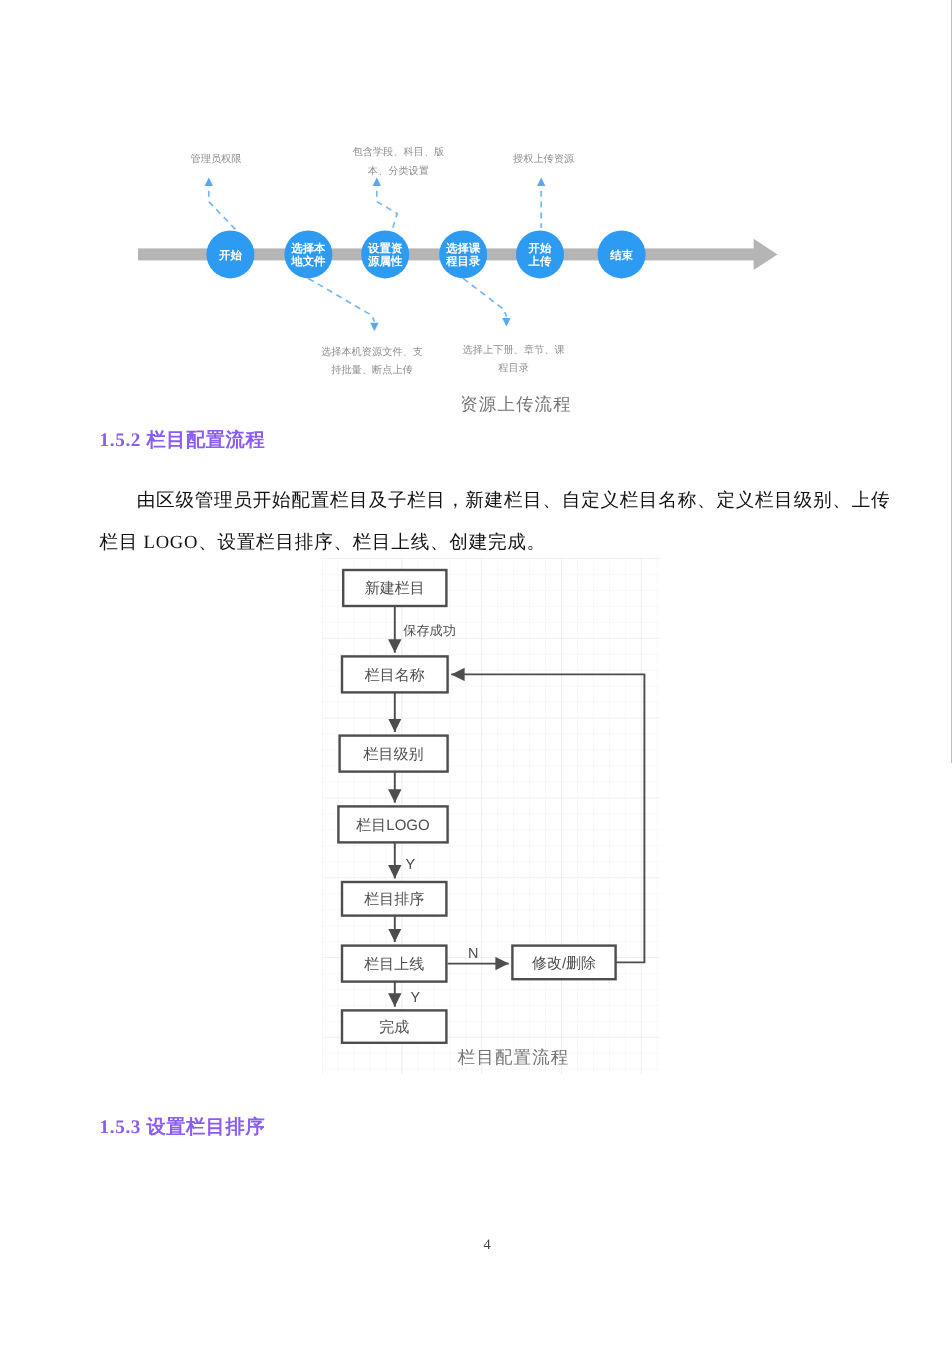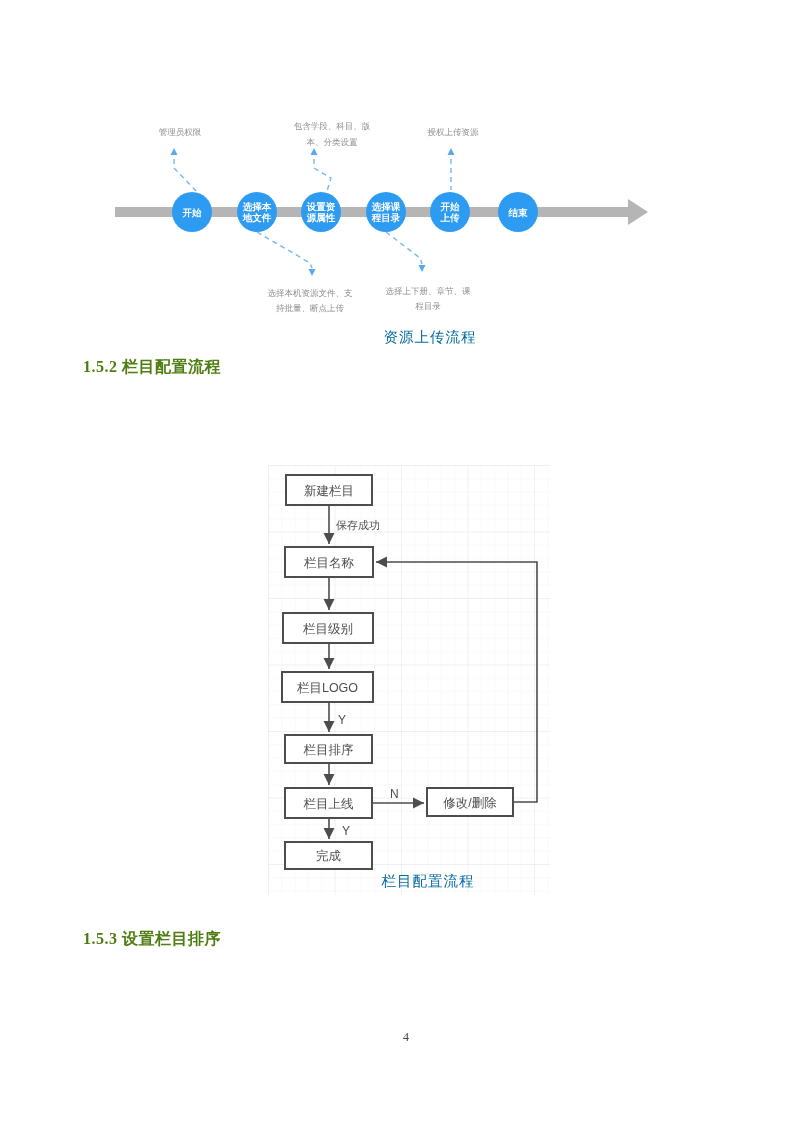--- a/index.html
+++ b/index.html
@@ -1,22 +1,22 @@
 <!DOCTYPE html>
 <html><head>
 <meta charset="utf-8">
 <style>
   html,body{margin:0;padding:0;background:#888;}
   .page{
     position:relative;width:793px;height:1122px;margin:0 auto;background:#ffffff;
     font-family:"Liberation Serif",serif;overflow:hidden;
   }
   .abs{position:absolute;}
-  .caption{font-size:14.5px;color:#0369a1;letter-spacing:1px;white-space:nowrap;transform:translateX(-50%);}
-  .heading{font-size:16px;font-weight:bold;color:#4d7c0f;letter-spacing:0.5px;white-space:nowrap;}
+  .caption{font-size:14.5px;color:#737373;letter-spacing:1px;white-space:nowrap;transform:translateX(-50%);}
+  .heading{font-size:16px;font-weight:bold;color:#8b5cf6;letter-spacing:0.5px;white-space:nowrap;}
   .bodyline{font-size:15.5px;color:#111;letter-spacing:0.6px;white-space:nowrap;}
   .indent{padding-left:31px;}
   .pagenum{font-size:12px;color:#444;}
   svg text{font-family:"Liberation Sans",sans-serif;}
 </style>
 </head>
 <body>
 
 <div class="page">
 
@@ -67,20 +67,22 @@
       <text x="358" y="35" text-anchor="middle" font-size="8.5" fill="#8f8f8f">授权上传资源</text>
       <text x="215" y="196" text-anchor="middle" font-size="8.5" fill="#8f8f8f">选择本机资源文件、支</text>
       <text x="215" y="211" text-anchor="middle" font-size="8.5" fill="#8f8f8f">持批量、断点上传</text>
       <text x="333" y="194" text-anchor="middle" font-size="8.5" fill="#8f8f8f">选择上下册、章节、课</text>
       <text x="333" y="209" text-anchor="middle" font-size="8.5" fill="#8f8f8f">程目录</text>
     </svg>
 
   <div class="abs caption" style="left:430px;top:328px;">资源上传流程</div>
 
   <div class="abs heading" style="left:83px;top:357px;">1.5.2 栏目配置流程</div>
+  <div class="abs bodyline indent" style="left:83px;top:407px;">由区级管理员开始配置栏目及子栏目，新建栏目、自定义栏目名称、定义栏目级别、上传</div>
+  <div class="abs bodyline" style="left:83px;top:442px;">栏目 LOGO、设置栏目排序、栏目上线、创建完成。</div>
 
   <svg id="flowchart" class="abs" style="left:268px;top:465px;" width="282" height="430" viewBox="0 0 282 430">
       <defs>
         <pattern id="gridS" width="13.3" height="13.3" patternUnits="userSpaceOnUse">
           <path d="M13.3 0H0V13.3" fill="none" stroke="#f2f2f2" stroke-width="1"></path>
         </pattern>
         <pattern id="gridL" width="66.5" height="66.5" patternUnits="userSpaceOnUse">
           <rect width="66.5" height="66.5" fill="url(#gridS)"></rect>
           <path d="M66.5 0H0V66.5" fill="none" stroke="#e7e7e7" stroke-width="1"></path>
         </pattern>

